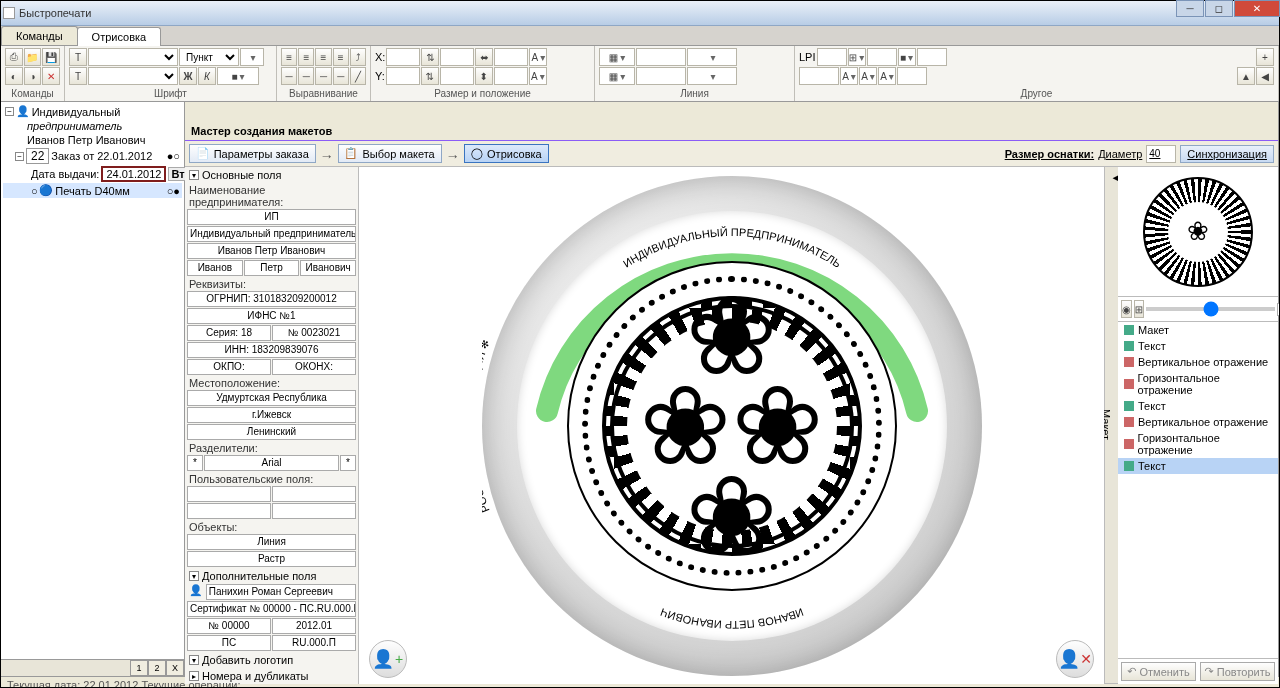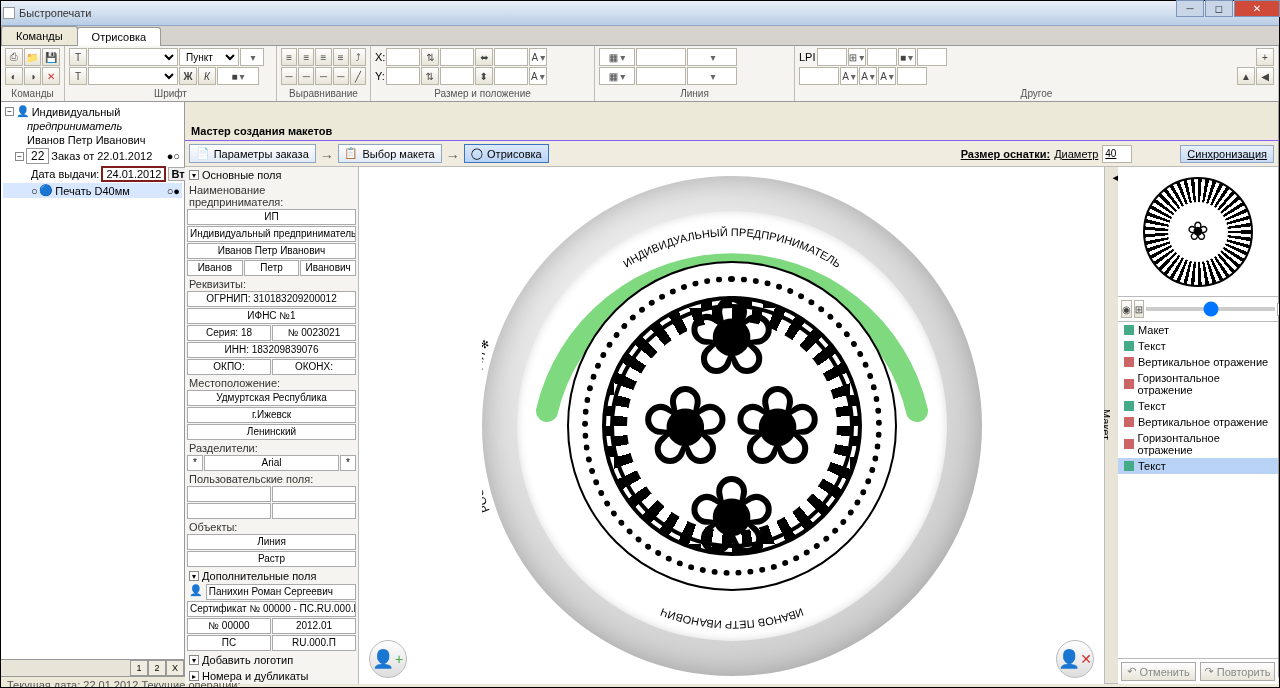--- a/index.html
+++ b/index.html
@@ -66,21 +66,21 @@
 .right .zoom input[type=text]{width:32px;border:1px solid #aaa;text-align:right;font-size:10px;}
 .layers{flex:1;overflow:auto;}
 .layer{display:flex;align-items:center;gap:4px;padding:2px 6px;}
 .layer.sel{background:#b8d3f5;}
 .layer .lic{width:10px;height:10px;display:inline-block;}
 .right .undo{display:flex;gap:4px;border-top:1px solid #bbb;padding:3px;}
 .ubtn{flex:1;border:1px solid #aaa;background:linear-gradient(#fefefe,#e8e5d8);padding:2px;text-align:center;display:flex;align-items:center;justify-content:center;gap:3px;color:#888;}
 .status{height:18px;border-top:1px solid #999;background:#ece9d8;padding:2px 6px;color:#555;}
 .vtab{width:14px;background:#e8e5d8;border-left:1px solid #bbb;writing-mode:vertical-rl;text-align:center;font-size:9px;padding:4px 0;border-bottom:1px solid #bbb;}
 .bold{font-weight:bold;}
-.sync-btn{border:1px solid #8fa7c5;background:linear-gradient(#e8f0fb,#c8daf2);padding:2px 6px;margin-left:44px;}
+.sync-btn{border:1px solid #8fa7c5;background:linear-gradient(#e8f0fb,#c8daf2);padding:2px 6px;}
 </style>
 </head>
 <body>
 
 <div class="titlebar">
   <span class="icon"></span>
   <span class="title">Быстропечати</span>
   <div class="winbtns">
     <div class="winbtn">─</div>
     <div class="winbtn">◻</div>

